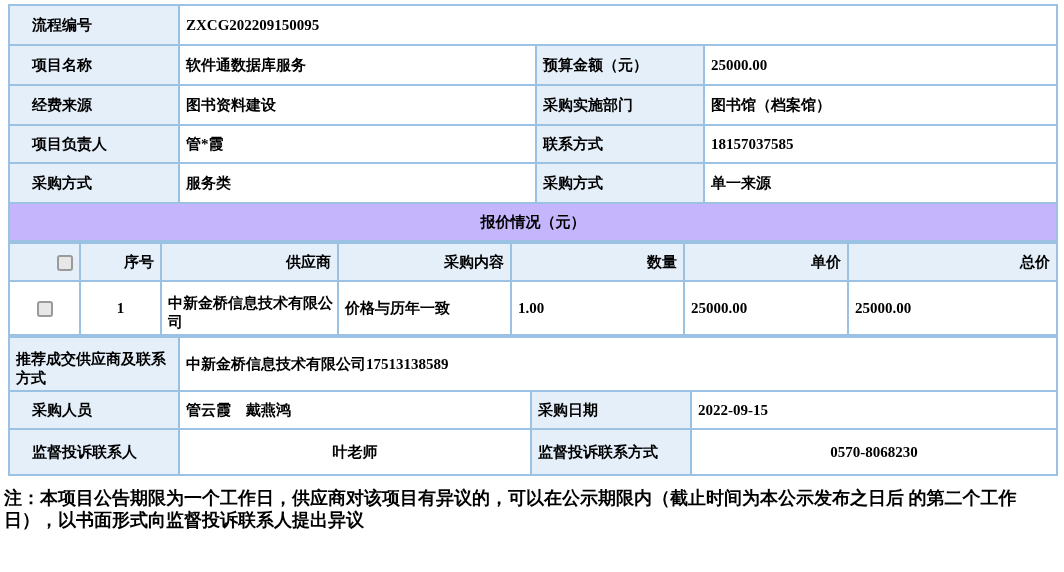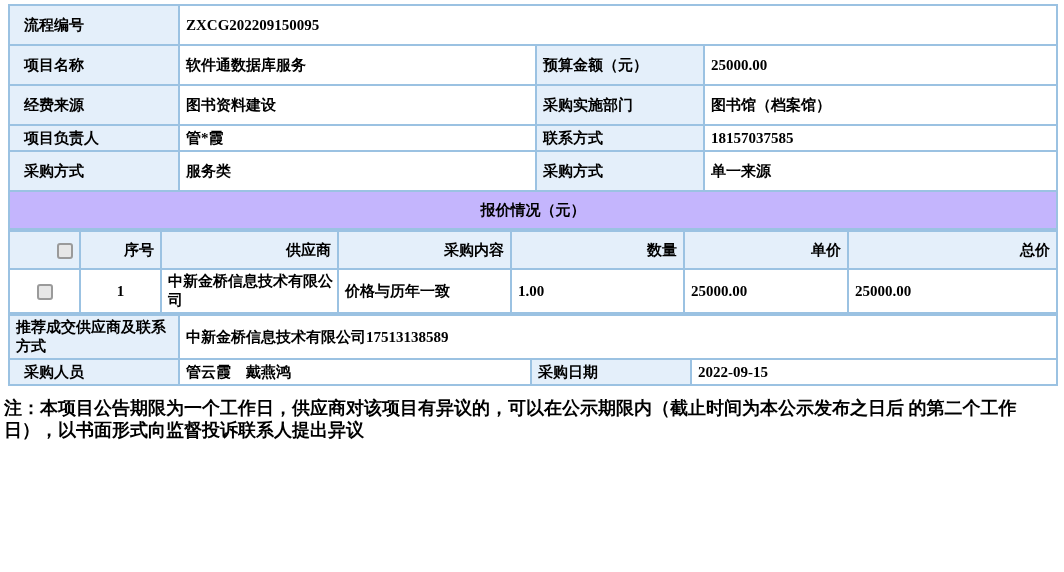--- a/index.html
+++ b/index.html
@@ -15,25 +15,25 @@
     border: 2px solid #9bc2e2;
     background: #ffffff;
     font-weight: bold;
     font-size: 15px;
     line-height: 19px;
     padding: 2px 6px;
     vertical-align: middle;
     word-break: break-all;
   }
   td.lab { background: #e4effa; }
-  td.ind { padding-left: 14px; }
-  td.tight { padding: 2px 3px 2px 6px; }
+  td.ind { padding-left: 22px; }
+  td.tight { padding: 12px 3px 2px 6px; }
   td.c { text-align: center; }
   .h40 { height: 40px; }
-  .h38 { height: 26px; }
+  .h38 { height: 38px; }
   .h42 { height: 42px; }
   .h46 { height: 46px; }
   .band td { background: #c4b5fd; text-align: center; height: 38px; }
   .qhead td { background: #e4effa; text-align: right; height: 38px; }
   .cb {
     display: inline-block;
     width: 16px; height: 16px;
     background: #e7e7e7;
     border: 2px solid #9a9a9a;
     border-radius: 3px;
@@ -137,18 +137,24 @@
         <tr class="h42">
       <td class="lab tight">推荐成交供应商及联系方式</td>
       <td colspan="3">中新金桥信息技术有限公司17513138589</td>
     </tr>
     <tr class="h38">
       <td class="lab ind">采购人员</td>
       <td>管云霞　戴燕鸿</td>
       <td class="lab">采购日期</td>
       <td>2022-09-15</td>
     </tr>
+    <tr class="h46">
+      <td class="lab ind">监督投诉联系人</td>
+      <td class="c">叶老师</td>
+      <td class="lab">监督投诉联系方式</td>
+      <td class="c">0570-8068230</td>
+    </tr>
   </tbody>
     </table>
 
 </div>
 
 <div class="note">注：本项目公告期限为一个工作日，供应商对该项目有异议的，可以在公示期限内（截止时间为本公示发布之日后 的第二个工作日），以书面形式向监督投诉联系人提出异议</div>
 
 </body></html>

